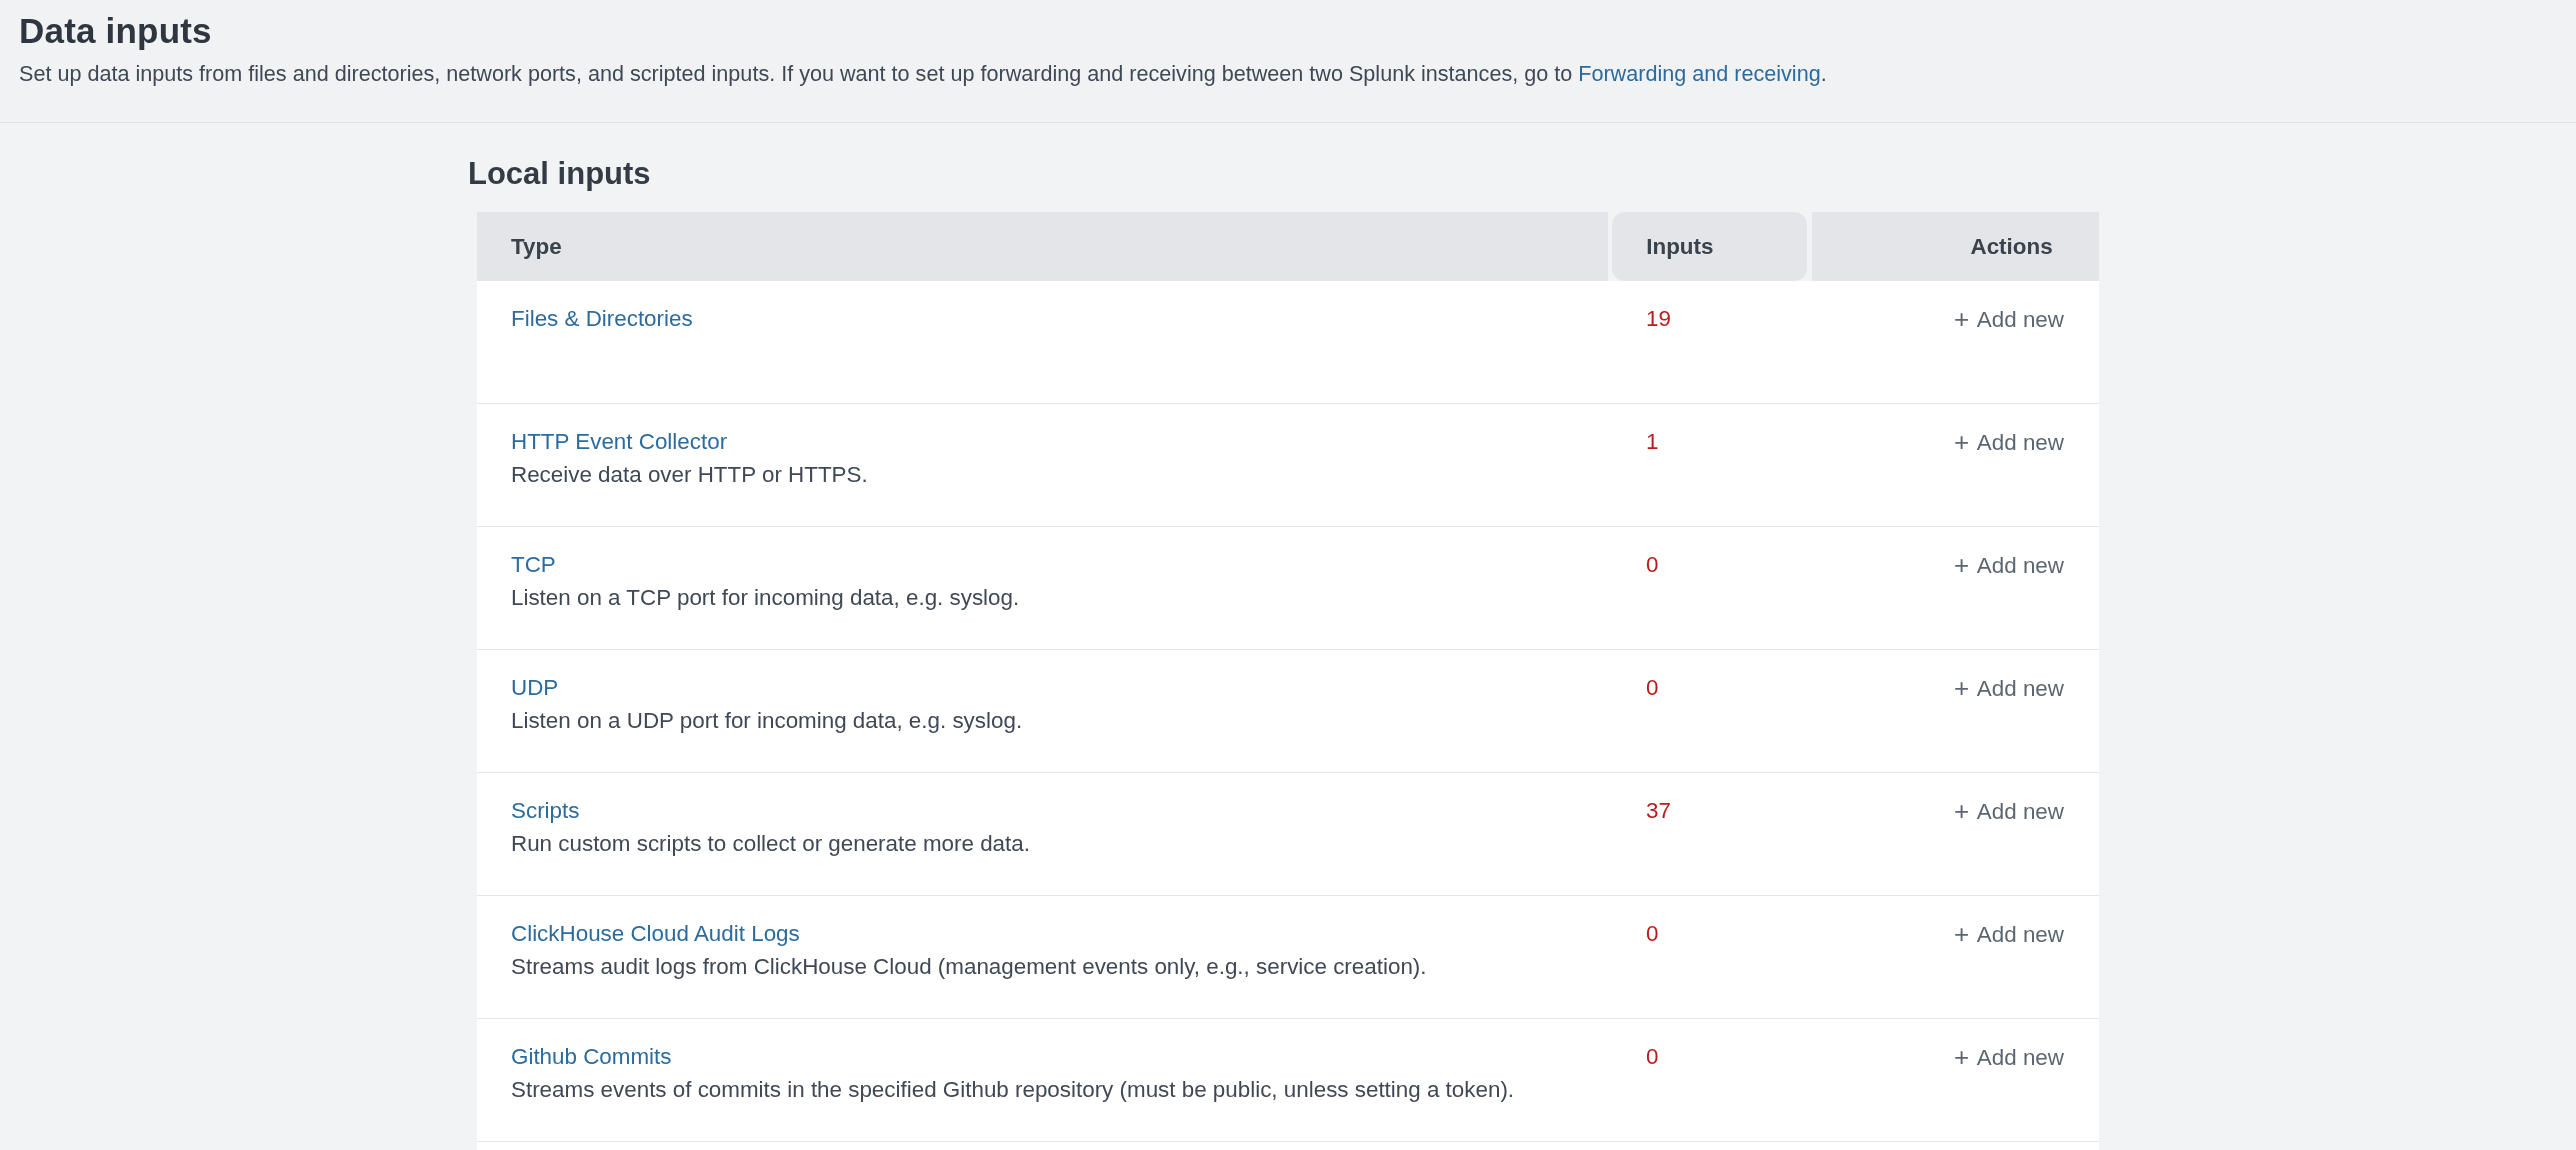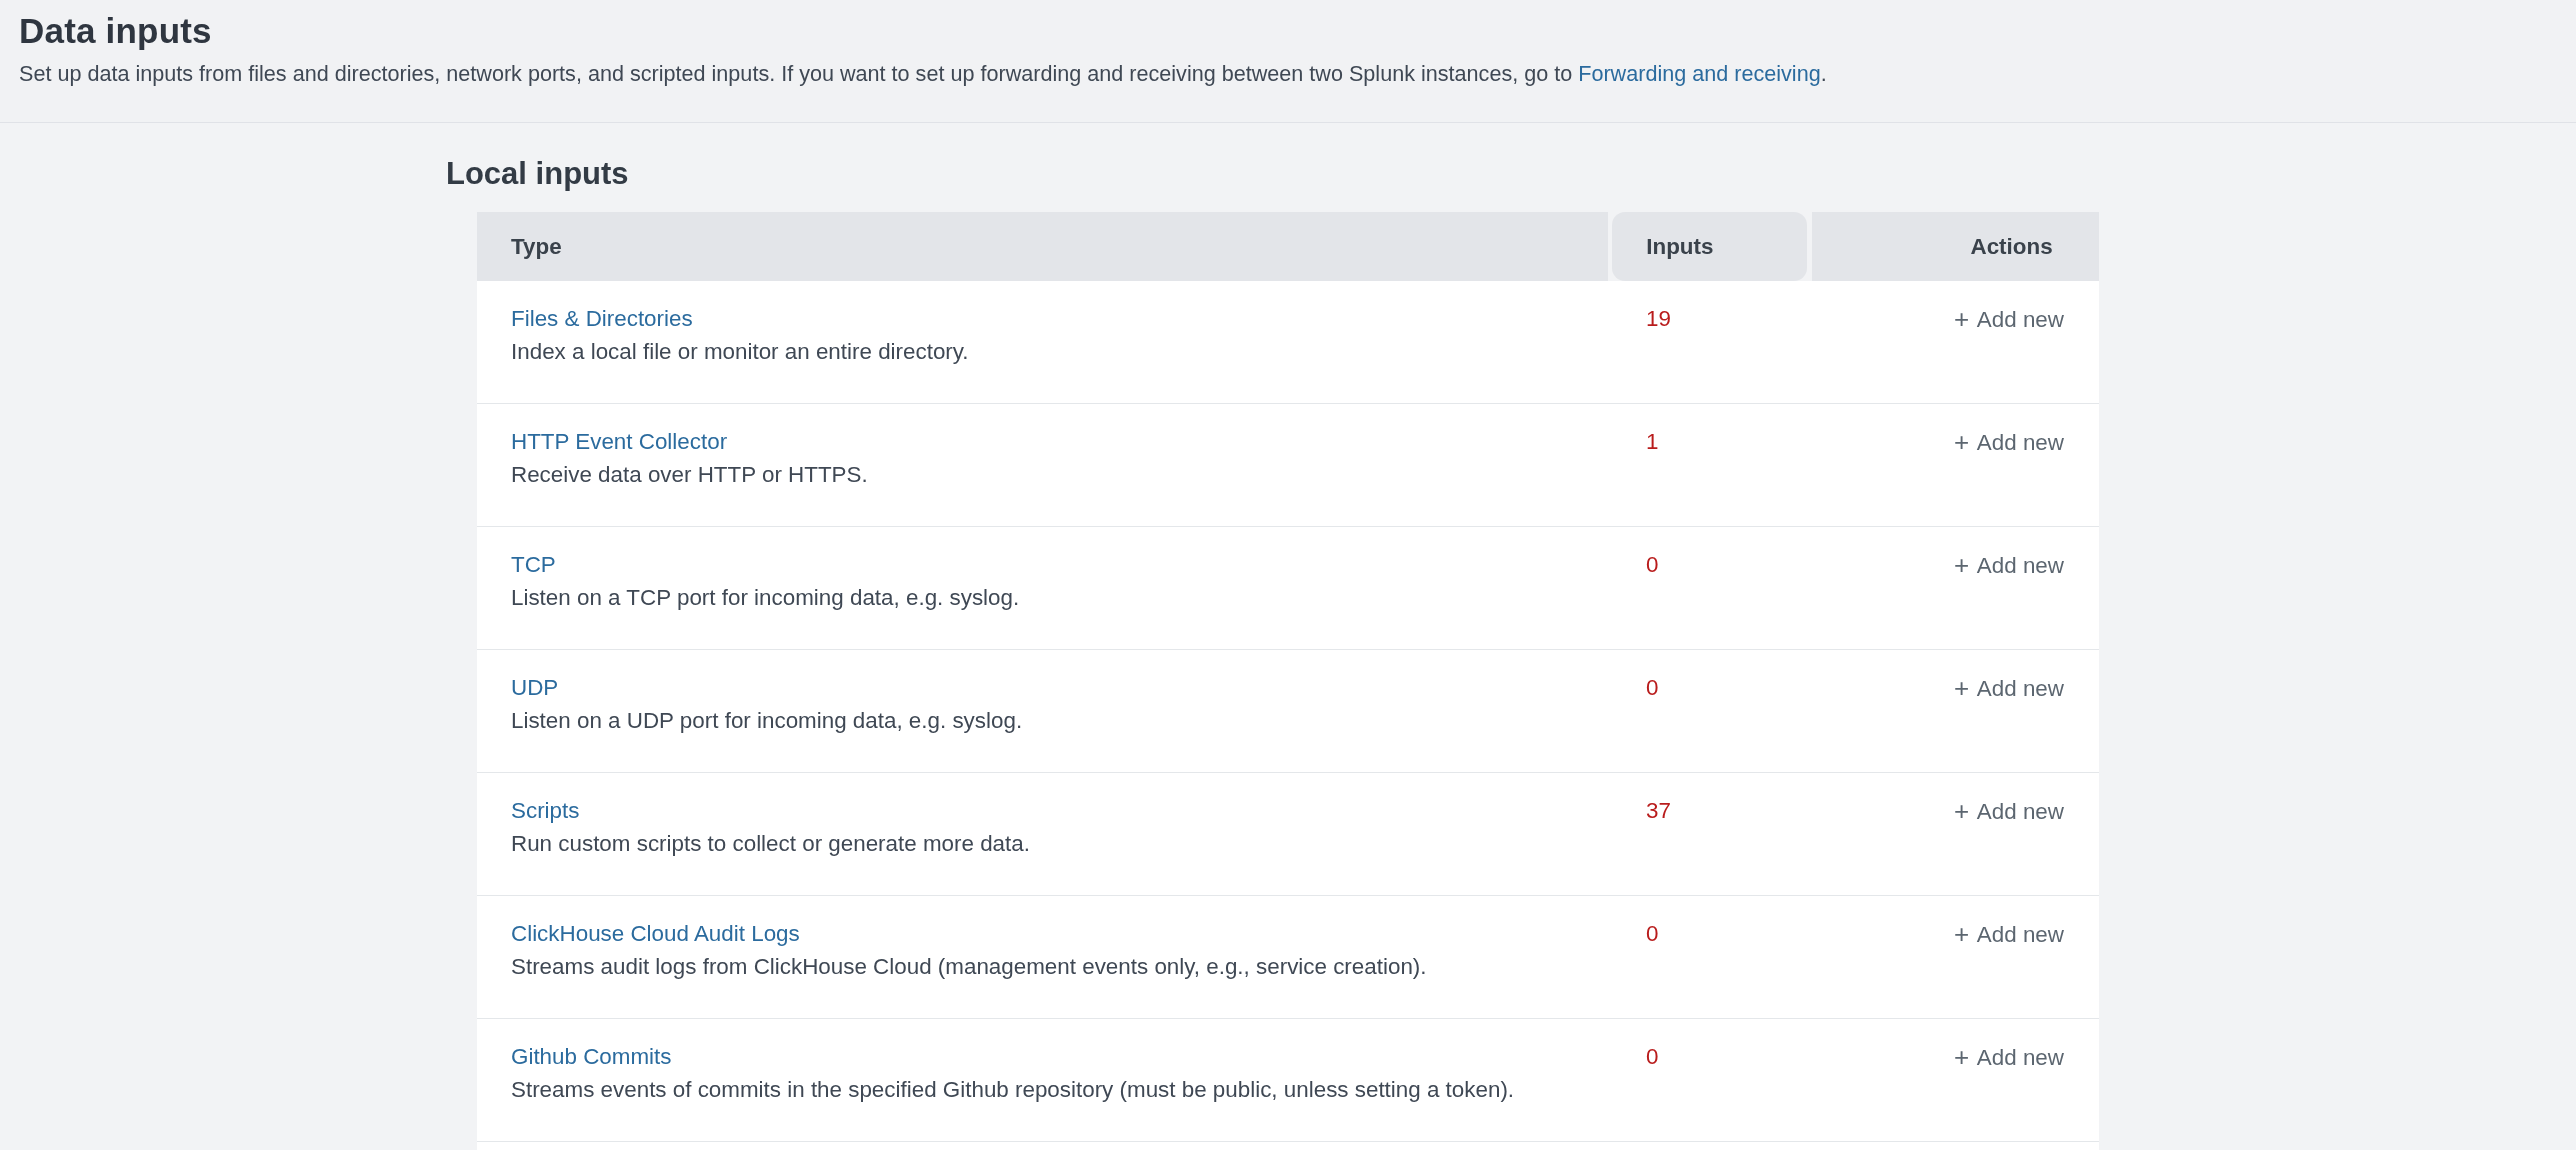--- a/index.html
+++ b/index.html
@@ -24,21 +24,21 @@
     margin: 0; font-size: 35px; line-height: 41px;
     font-weight: 700; color: #2f3640; letter-spacing: 0.2px;
   }
   .banner .subtitle {
     margin-top: 8.6px; font-size: 21.6px; line-height: 28px; color: #3f4854;
   }
   a.link { color: #2b6b9e; text-decoration: none; cursor: pointer; }
 
   
   .section-heading {
-    position: absolute; left: 446px; top: 155px;
+    position: absolute; left: 468px; top: 155px;
     margin: 0; font-size: 31px; line-height: 38px;
     font-weight: 700; color: #333b45;
   }
 
   
   .inputs-table {
     position: absolute; left: 477px; top: 212px; width: 1622px;
   }
   .thead { display: flex; gap: 4.3px; height: 69px; align-items: center; }
   .th {
@@ -93,21 +93,20 @@
   <div class="inputs-table">
     <div class="thead">
       <div class="th th-type">Type</div>
       <div class="th th-inputs">Inputs</div>
       <div class="th th-actions">Actions</div>
     </div>
     <div class="tbody">
   <div class="row">
     <div class="cell-type">
       <a class="row-link">Files &amp; Directories</a>
-      <div class="row-desc">Index a local file or monitor an entire directory.</div>
     </div>
     <div class="cell-inputs">19</div>
     <div class="cell-actions">
       <a class="add-new"><span class="plus">+</span><span>Add new</span></a>
     </div>
   </div>
 
   <div class="row">
     <div class="cell-type">
       <a class="row-link">HTTP Event Collector</a>

